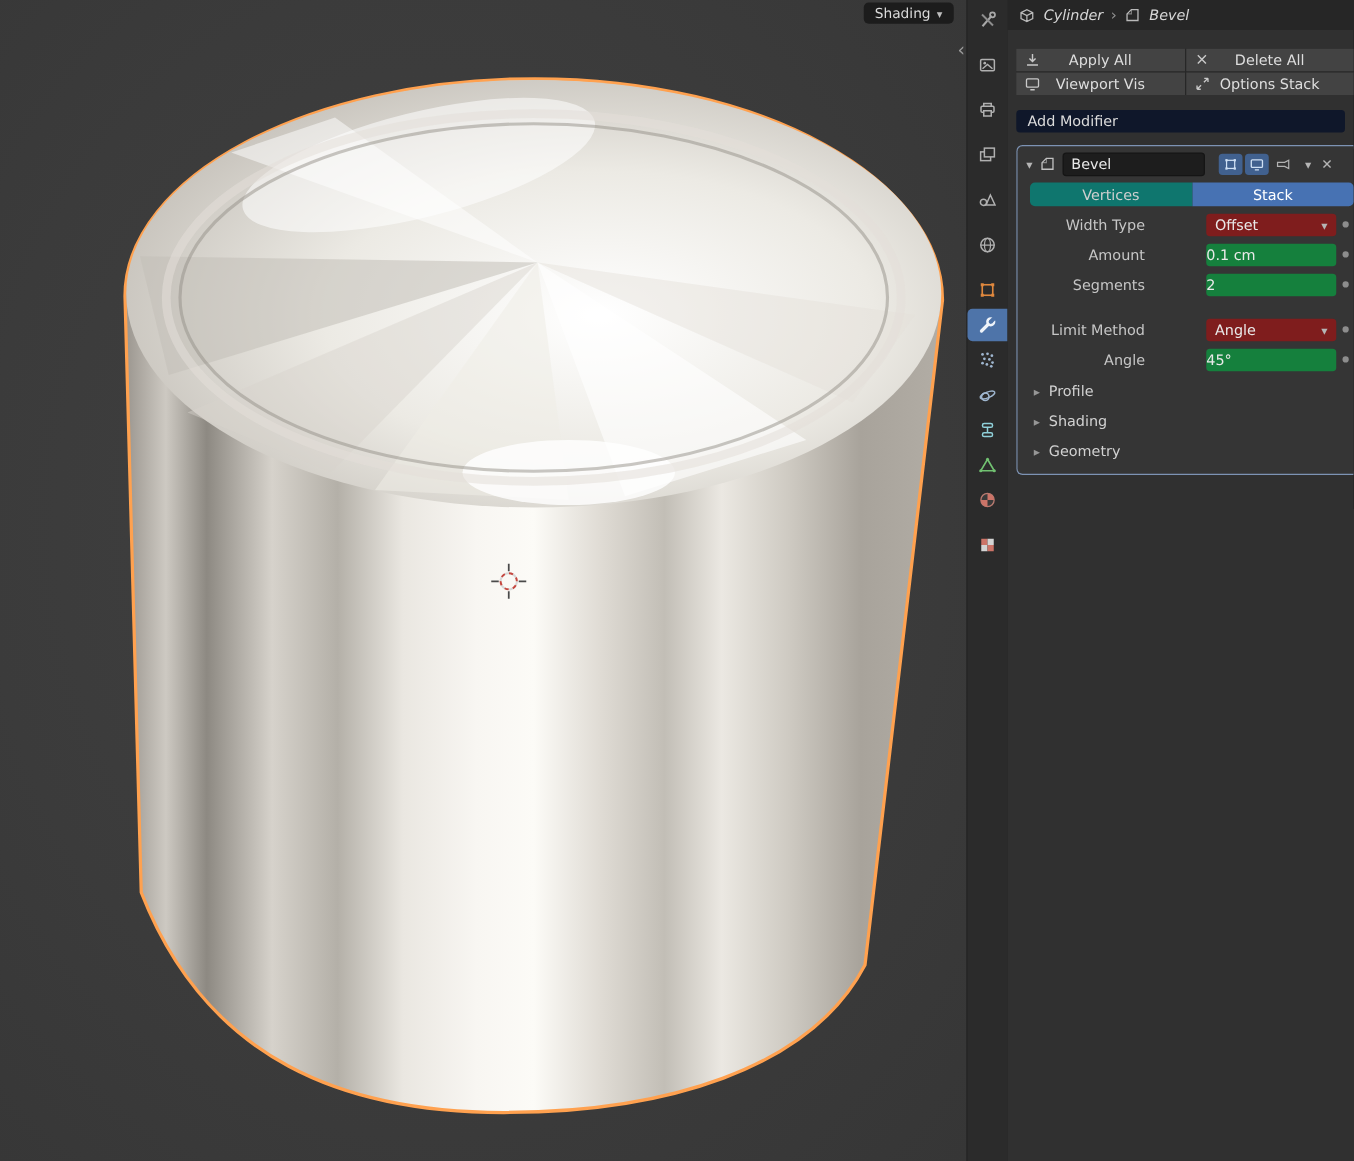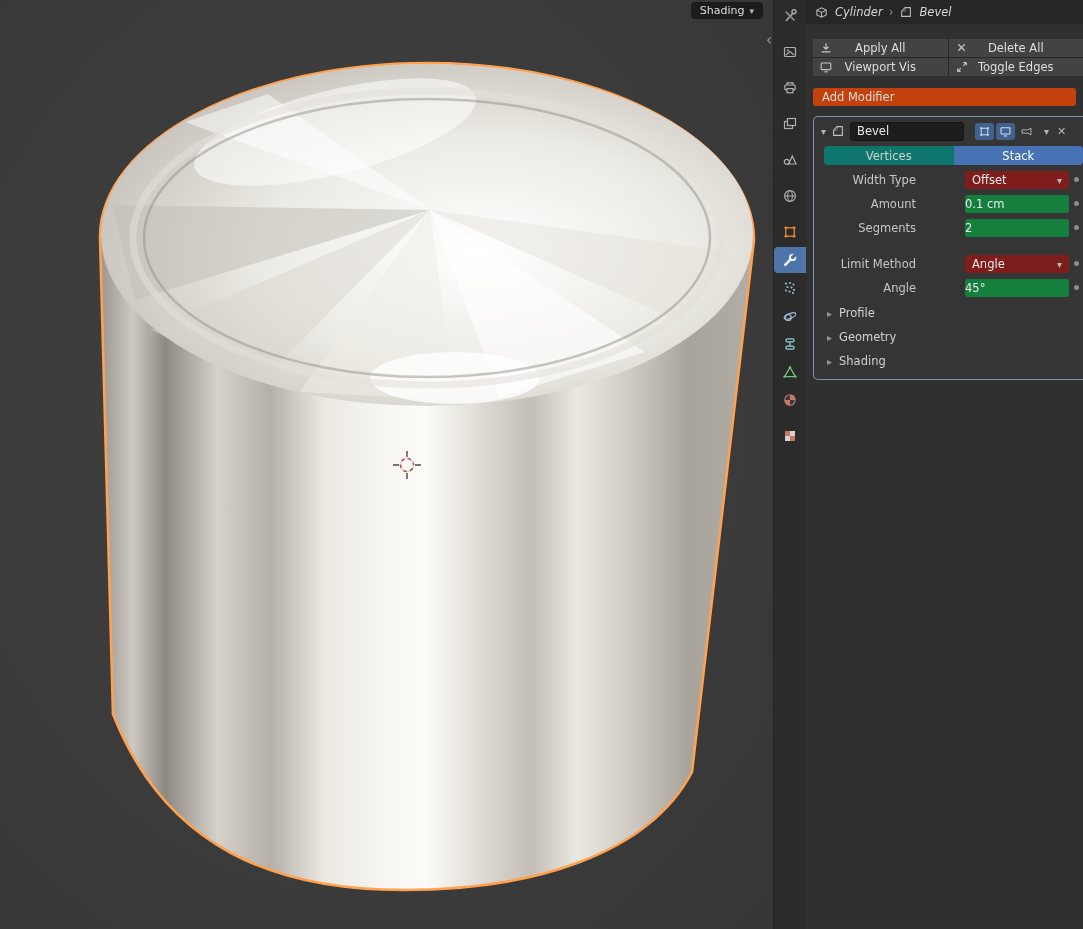--- a/index.html
+++ b/index.html
@@ -24,21 +24,21 @@
   
   .props{flex:1;background:#303030;color:#d0d0d0;font-size:11.5px;display:flex;flex-direction:column;min-width:0;}
   .crumbbar{height:24px;background:#262626;display:flex;align-items:center;gap:6px;padding:0 8px;flex:none;}
   .crumb-label{color:#d6d6d6;font-style:italic;}
   .crumb-sep{color:#8e8e8e;font-size:12px;}
 
   .btngrid{display:grid;grid-template-columns:1fr 1fr;gap:1px;background:#272727;margin:15px 0 4px 7px;}
   .abtn{height:18px;background:#434343;display:flex;align-items:center;justify-content:center;color:#dedede;position:relative;cursor:pointer;}
   .abtn svg{position:absolute;left:6px;top:2px;}
 
-  .addmod{height:18px;margin:8px 7px 0 7px;background:#c2410c;border-radius:3px;display:flex;align-items:center;padding:0 9px;color:#dcdcdc;cursor:pointer;}
+  .addmod{height:18px;margin:8px 7px 0 7px;background:#0f172a;border-radius:3px;display:flex;align-items:center;padding:0 9px;color:#dcdcdc;cursor:pointer;}
 
   .panel{margin:10px 0 0 7px;background:#353535;border:1px solid #7d93b4;border-right:none;border-radius:5px 0 0 5px;padding-bottom:6px;}
   .mod-header{height:28px;display:flex;align-items:center;gap:5px;padding:0 7px;}
   .cdown::before{content:"▾";color:#b5b5b5;font-size:10px;}
   .cright::before{content:"▸";color:#969696;font-size:10px;}
   .cross::before{content:"✕";color:#b5b5b5;font-size:11px;}
   .lchev::before{content:"‹";}
   .name-input{width:100px;height:17px;background:#1d1d1d;border:1px solid #151515;border-radius:3px;color:#e9e9e9;font-size:11.5px;padding:0 6px;font-family:inherit;}
   .toggles{display:flex;gap:2px;margin-left:6px;}
   .tgl{width:19px;height:17px;border-radius:3px;display:flex;align-items:center;justify-content:center;cursor:pointer;}
@@ -272,21 +272,21 @@
         <svg width="14" height="14" viewBox="0 0 16 16">
             <rect x="2.5" y="3.5" width="11" height="7.5" rx="1" fill="none" stroke="#c9c9c9" stroke-width="1.2"></rect>
             <path d="M6 13.5 H10" stroke="#c9c9c9" stroke-width="1.2"></path>
           </svg>
         <span>Viewport Vis</span>
       </div>
       <div class="abtn">
         <svg width="14" height="14" viewBox="0 0 16 16">
             <path d="M9.3 6.7 L13 3 M13 3 H9.6 M13 3 V6.4 M6.7 9.3 L3 13 M3 13 H6.4 M3 13 V9.6" fill="none" stroke="#c9c9c9" stroke-width="1.2"></path>
           </svg>
-        <span>Toggle Edges</span>
+        <span>Options Stack</span>
       </div>
     </div>
 
     <div class="addmod">
       <span>Add Modifier</span>
     </div>
 
     <div class="panel">
       <div class="mod-header">
         <span class="cdown"></span>
@@ -371,22 +371,22 @@
         </div>
         <span class="animdot"></span>
       </div>
 
       <div class="psection">
         <span class="cright"></span>
         <span>Profile</span>
       </div>
       <div class="psection">
         <span class="cright"></span>
-        <span>Geometry</span>
+        <span>Shading</span>
       </div>
       <div class="psection">
         <span class="cright"></span>
-        <span>Shading</span>
+        <span>Geometry</span>
       </div>
     </div>
 
   </div>
 </div>
 
 </body></html>

